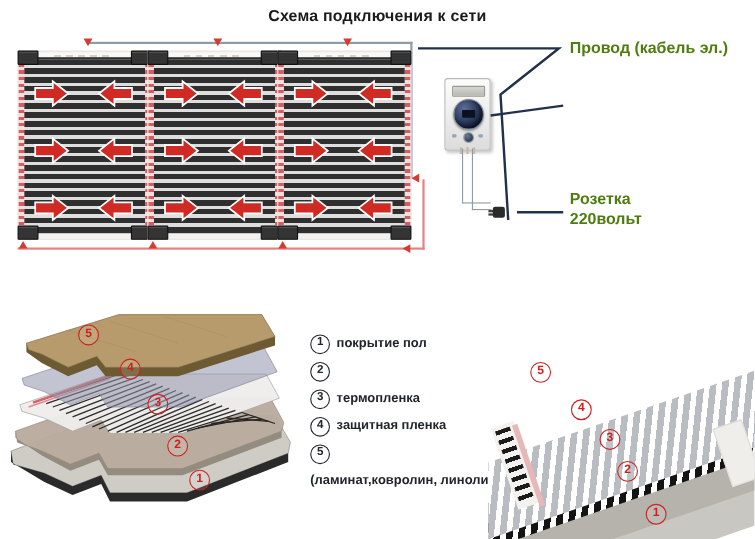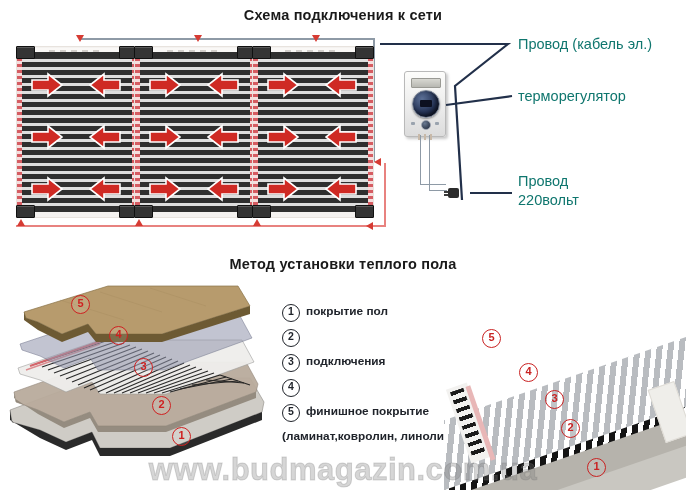--- a/index.html
+++ b/index.html
@@ -104,21 +104,21 @@
   .thermo-pin{position:absolute;top:62px;width:2px;height:6px;background:#c8b9a8;}
 
   
   #plug{left:444px;top:187px;width:18px;height:12px;}
   #plug .body{position:absolute;left:4px;top:1px;width:11px;height:10px;background:#2b2b2b;border-radius:2px;}
   #plug .pin{position:absolute;top:4px;left:0px;width:5px;height:1.5px;background:#3b3b3b;}
   #plug .pin2{position:absolute;top:7px;left:0px;width:5px;height:1.5px;background:#3b3b3b;}
 
   
   .leader{position:absolute;stroke:#22304a;stroke-width:2.2;fill:none;}
-  .rlabel{position:absolute;color:#0f766e;font-weight:normal;font-size:14.5px;line-height:19px;}
+  .rlabel{position:absolute;color:#4d7c0f;font-weight:bold;font-size:14.5px;line-height:19px;}
 
   
   #layers{left:0px;top:282px;width:276px;height:182px;}
 
   
   .cnum{
     position:absolute;width:17px;height:17px;border-radius:50%;
     border:1.7px solid #cf2020;color:#cf2020;
     font-size:11px;font-weight:bold;line-height:14px;text-align:center;
     background:rgba(255,255,255,.12);
@@ -372,25 +372,23 @@
     <div class="body"></div>
   </div>
 
   <svg class="abs" style="left:0;top:0;width:686px;height:250px;" viewBox="0 0 686 250">
     <polyline class="leader" points="380,44 508,44 455,86 462,200"></polyline>
     <line class="leader" x1="446" y1="105" x2="512" y2="96"></line>
     <line class="leader" x1="470" y1="193" x2="512" y2="193"></line>
   </svg>
 
   <div class="rlabel" style="left:518px;top:35px;">Провод (кабель эл.)</div>
-  <div class="rlabel" style="left:518px;top:87px;">терморегулятор</div>
-  <div class="rlabel" style="left:518px;top:172px;">Провод</div>
+  <div class="rlabel" style="left:518px;top:172px;">Розетка</div>
   <div class="rlabel" style="left:518px;top:191px;">220вольт</div>
 
-  <div class="abs title" id="title-mid">Метод установки теплого пола</div>
 
   <div class="abs" id="layers">
     <svg width="276" height="182" viewBox="0 0 276 182">
 
       <g>
         <path d="M10 128 L96 96 L250 96 L264 120 L262 130 L170 166 L100 166 L92 150 L66 160 L40 148 L12 140 Z" fill="#cfccc6" stroke="#8d8a84" stroke-width="0.6"></path>
         <path d="M10 128 L10 138 L40 156 L66 168 L92 158 L100 174 L170 174 L262 138 L262 130 L170 166 L100 166 L92 150 L66 160 L40 148 L12 140 Z" fill="#2a2a2a"></path>
       </g>
 
       <g>
@@ -455,28 +453,28 @@
   <div class="abs" id="legend">
     <div class="leg-row">
       <div class="leg-num">1</div>
       <div class="leg-txt">покрытие пол</div>
     </div>
     <div class="leg-row">
       <div class="leg-num">2</div>
     </div>
     <div class="leg-row">
       <div class="leg-num">3</div>
-      <div class="leg-txt">подключения</div>
+      <div class="leg-txt">термопленка</div>
     </div>
     <div class="leg-row">
       <div class="leg-num">4</div>
+      <div class="leg-txt">защитная пленка</div>
     </div>
     <div class="leg-row">
       <div class="leg-num">5</div>
-      <div class="leg-txt">финишное покрытие</div>
     </div>
     <div class="leg-sub">(ламинат,ковролин, линолиум,</div>
   </div>
 
   <div class="abs" id="photo">
     <div class="strip-base"></div>
     <div class="strip-under"></div>
     <div class="strip-heat"></div>
     <div class="strip-film"></div>
     <div class="wood"></div>
@@ -484,15 +482,14 @@
     <div class="edge-bars"></div>
     <div class="edge-pink"></div>
     <div class="tag"></div>
     <div class="cnum photo" style="left:38px;top:41px;">5</div>
     <div class="cnum photo" style="left:75px;top:75px;">4</div>
     <div class="cnum photo" style="left:101px;top:102px;">3</div>
     <div class="cnum photo" style="left:117px;top:131px;">2</div>
     <div class="cnum photo" style="left:143px;top:170px;">1</div>
   </div>
 
-  <div class="abs" id="watermark">www.budmagazin.com.ua</div>
 
 </div>
 
 </body></html>

